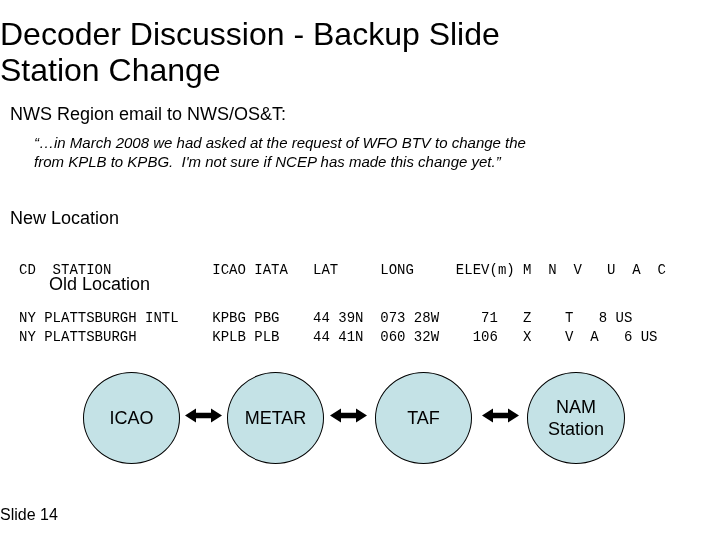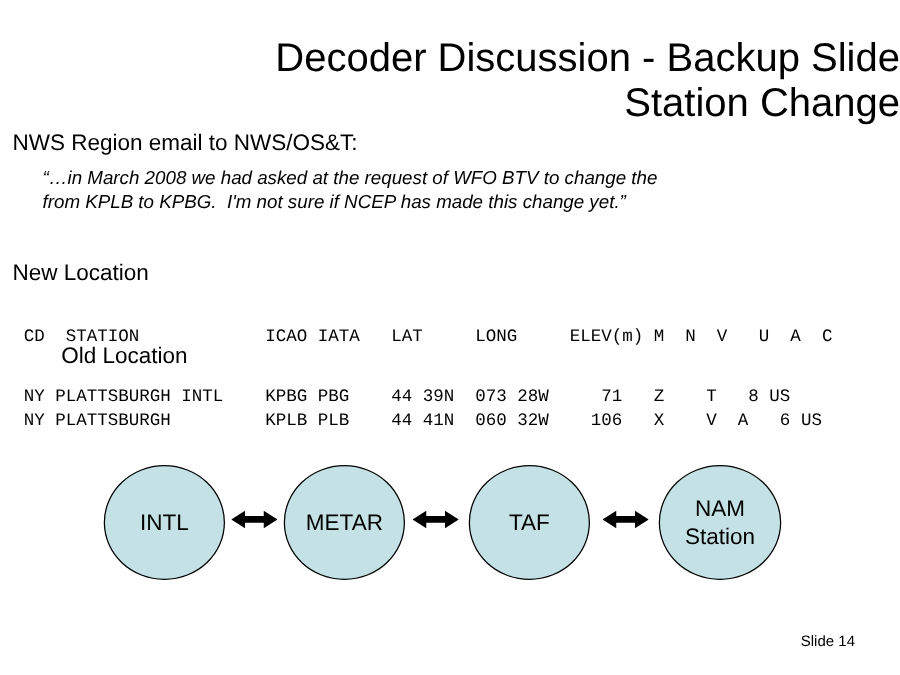--- a/index.html
+++ b/index.html
@@ -1,19 +1,19 @@
 <!DOCTYPE html>
 <html><head>
 <meta charset="utf-8">
 <style>
   html,body{margin:0;padding:0;background:#ffffff;}
   .slide{position:relative;width:720px;height:540px;background:#ffffff;overflow:hidden;
          font-family:"Liberation Sans",sans-serif;color:#000000;}
-  .title{position:absolute;top:16px;left:0;width:720px;text-align:right;
-         font-size:32px;line-height:36px;font-weight:400;margin-top:12px;}
+  .title{position:absolute;top:16px;left:0;width:720px;text-align:left;
+         font-size:32px;line-height:36px;font-weight:400;}
   .intro{position:absolute;top:104px;left:10px;font-size:18px;}
   .quote{position:absolute;top:133px;left:10px;font-size:15px;line-height:19px;
          font-style:italic;margin-left:24px;}
   .quote div{white-space:pre;}
   .heading{position:absolute;left:10px;font-size:18px;}
   .h-new{top:208px;}
   .h-old{top:274px;margin-left:39px;}
   .mono{position:absolute;left:19px;margin:0;font-family:Liberation Mono, monospace;
         font-size:14px;line-height:16px;white-space:pre;}
   .mono-new{top:230px;}
@@ -24,21 +24,21 @@
         white-space:pre-line;box-sizing:border-box;}
   .n0{left:83px;}
   .n1{left:227px;}
   .n2{left:375px;}
   .n3{left:527px;width:98px;}
   .arrow{position:absolute;top:407px;width:37px;height:17px;}
   .a0{left:185px;}
   .a1{left:330px;}
   .a2{left:482px;}
   .arrow svg{display:block;width:37px;height:17px;}
-  .footer{position:absolute;top:506px;left:0;width:684px;text-align:right;font-size:12px;}
+  .footer{position:absolute;top:506px;left:0;width:684px;text-align:left;font-size:16px;}
 </style>
 </head>
 <body>
 
 <div class="slide">
 
   <div class="title">
     <div>Decoder Discussion - Backup Slide</div>
     <div>Station Change</div>
   </div>
@@ -57,21 +57,21 @@
     <div>NY PLATTSBURGH INTL    KPBG PBG    44 39N  073 28W     71   Z    T   8 US</div>
   </div>
 
   <div class="heading h-old">Old Location</div>
 
   <div class="mono mono-old">
     <div>NY PLATTSBURGH         KPLB PLB    44 41N  060 32W    106   X    V  A   6 US</div>
   </div>
 
   <div class="node n0">
-    <span>INTL</span>
+    <span>ICAO</span>
   </div>
 
   <div class="arrow a0">
     <svg viewBox="0 0 37 17">
       <polygon points="0,8.5 11,1.5 11,5.8 26,5.8 26,1.5 37,8.5 26,15.5 26,11.2 11,11.2 11,15.5" fill="#000000"></polygon>
     </svg>
   </div>
 
   <div class="node n1">
     <span>METAR</span>

